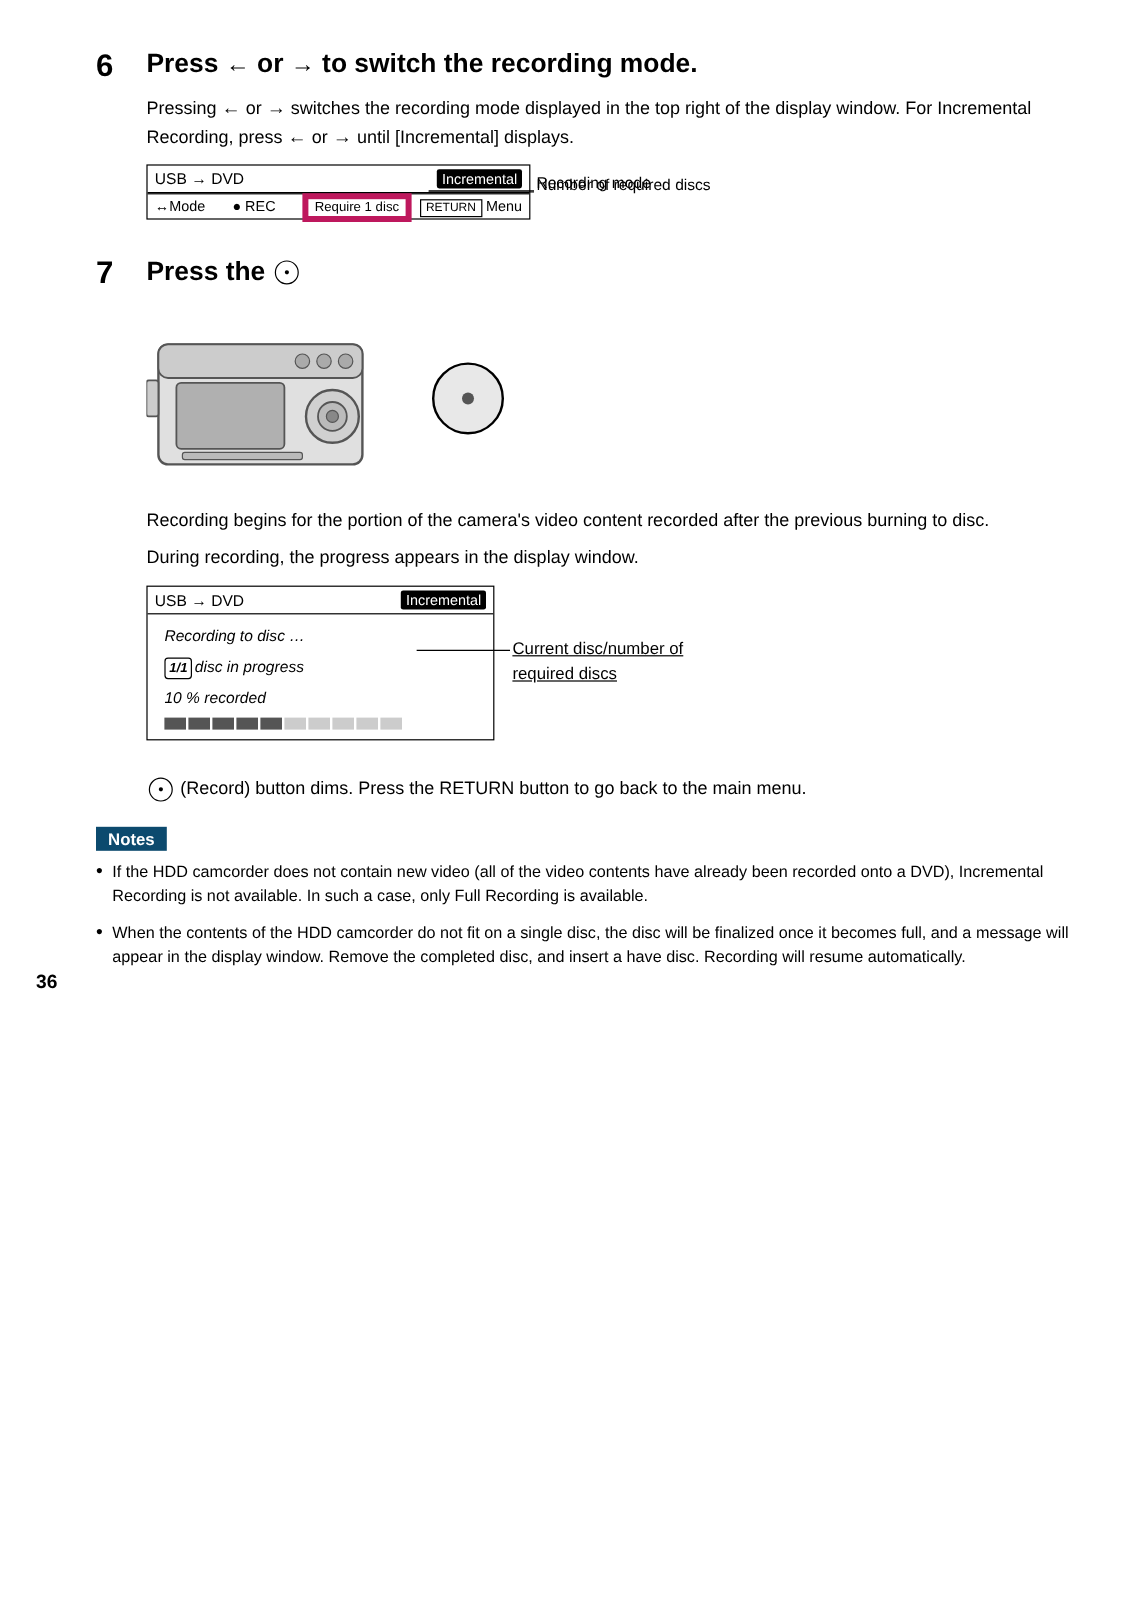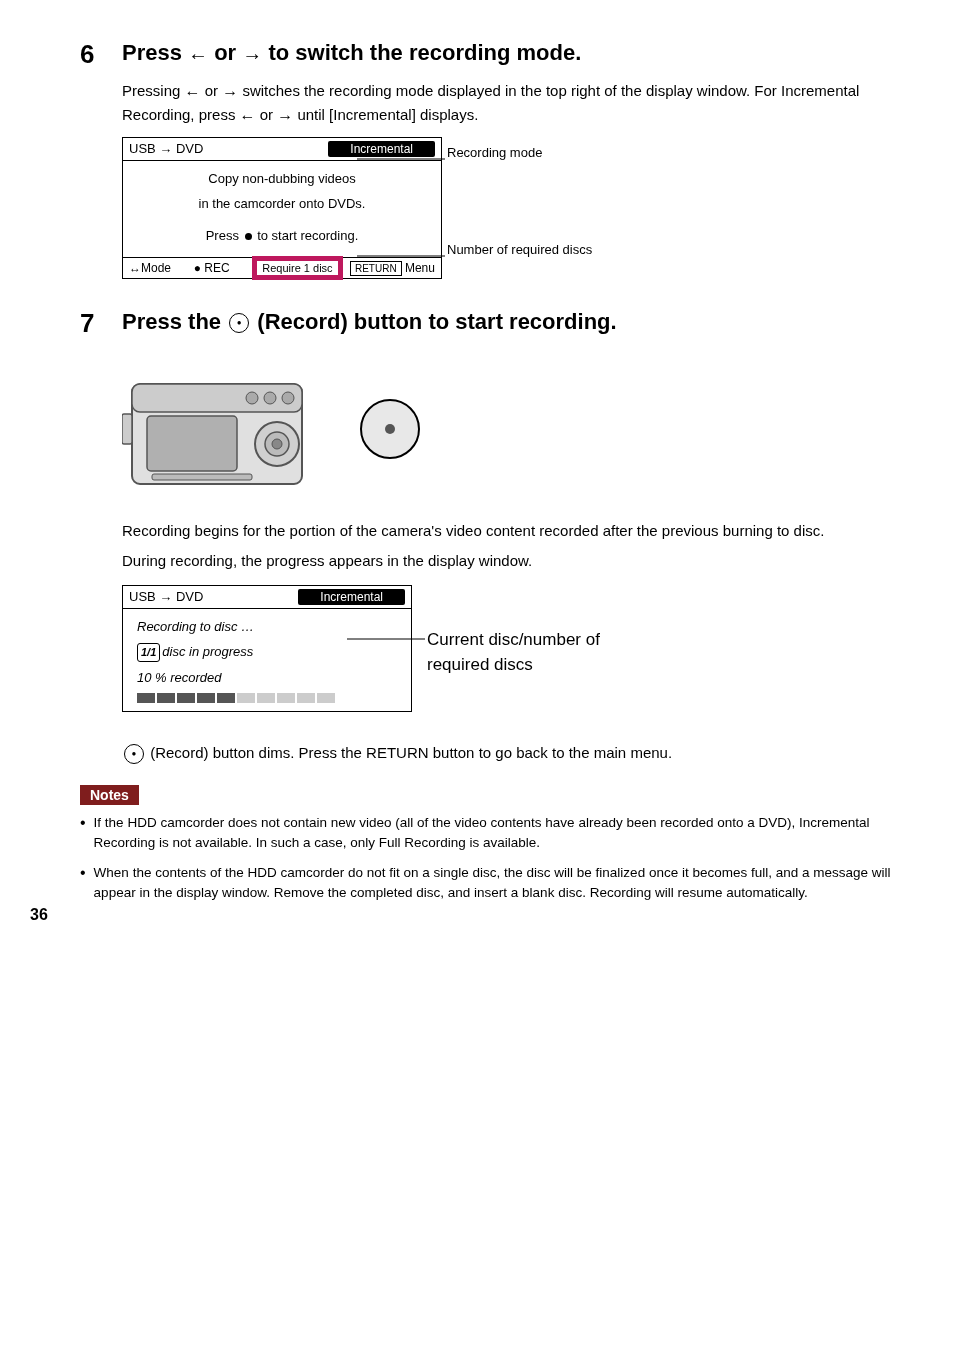--- a/index.html
+++ b/index.html
@@ -58,21 +58,21 @@
       border-bottom: 1px solid #000;
     }
     .dw-usb-dvd {
       font-size: 13px;
       font-weight: normal;
     }
     .dw-mode-badge {
       background: #000;
       color: #fff;
       font-size: 12px;
-      padding: 1px 22px;
+      padding: 1px 4px;
       border-radius: 2px;
     }
     .dw-body {
       padding: 8px 14px 6px 14px;
       text-align: center;
     }
     .dw-body p {
       margin-bottom: 6px;
       font-size: 13px;
       text-align: center;
@@ -166,21 +166,21 @@
       background: #555;
     }
     .progress-seg.empty {
       background: #ccc;
     }
     
     .notes-box {
       margin-top: 20px;
     }
     .notes-header {
-      background: #7f1d1d;
+      background: #0c4a6e;
       color: #fff;
       font-size: 14px;
       font-weight: bold;
       display: inline-block;
       padding: 2px 10px;
       margin-bottom: 8px;
     }
     .notes-list {
       list-style: none;
       padding-left: 0;
@@ -243,27 +243,20 @@
   <div class="step-body">
     <p>
       Pressing <span style="font-size:16px;">←</span> or <span style="font-size:16px;">→</span> switches the recording mode displayed in the top right of the display window. For Incremental Recording, press <span style="font-size:16px;">←</span> or <span style="font-size:16px;">→</span> until [Incremental] displays.
     </p>
 
     <div style="position:relative; margin-bottom: 30px;">
       <div class="display-window">
         <div class="dw-header">
           <span class="dw-usb-dvd">USB → DVD</span>
           <span class="dw-mode-badge">Incremental</span>
-        </div>
-        <div class="dw-body">
-          <p>Copy non-dubbing videos</p>
-          <p>in the camcorder onto DVDs.</p>
-          <p style="margin-top:12px;">
-            Press <span class="inline-dot"></span> <span>to start recording.</span>
-          </p>
         </div>
         <div class="dw-footer">
           <span>↔Mode</span>
           <span>● REC</span>
           <span>
             <span class="dw-require-badge">Require 1 disc</span>
             <span style="margin-left:4px;">
               <span class="dw-return-badge">RETURN</span>
               <span>Menu</span>
             </span>
@@ -286,21 +279,20 @@
     </div>
   </div>
 
   <div class="step-block">
     <div class="step-num">7</div>
     <div class="step-title">
       <span>Press the</span>
       <span class="inline-circle-icon">
         <span style="font-size:8px;">●</span>
       </span>
-      <span> <span>(Record) button to start recording.</span></span>
     </div>
   </div>
 
   <div class="step-body">
 
     <div class="device-container">
 
       <svg class="device-svg" viewBox="0 0 220 150">
 
         <rect x="10" y="30" width="170" height="100" rx="8" ry="8" fill="#e0e0e0" stroke="#555" stroke-width="2"></rect>
@@ -350,21 +342,21 @@
             <div class="progress-seg"></div>
             <div class="progress-seg empty"></div>
             <div class="progress-seg empty"></div>
             <div class="progress-seg empty"></div>
             <div class="progress-seg empty"></div>
             <div class="progress-seg empty"></div>
           </div>
         </div>
       </div>
 
-      <div style="position:absolute; top:42px; left:305px; font-size:17px; white-space:nowrap; line-height:1.5;">
+      <div style="position:absolute; top:42px; left:305px; font-size:14px; white-space:nowrap; line-height:1.5;text-decoration:underline;">
         <span>Current disc/number of</span><br>
         <span>required discs</span>
         <svg style="position:absolute; top:6px; left:-80px;" width="80" height="12">
           <line x1="0" y1="6" x2="78" y2="6" stroke="#000" stroke-width="1"></line>
         </svg>
       </div>
     </div>
 
     <p>
       <span class="inline-circle-icon">
@@ -374,19 +366,19 @@
     </p>
   </div>
 
   <div class="notes-box">
     <div class="notes-header">Notes</div>
     <ul class="notes-list">
       <li>
         <span>If the HDD camcorder does not contain new video (all of the video contents have already been recorded onto a DVD), Incremental Recording is not available. In such a case, only Full Recording is available.</span>
       </li>
       <li>
-        <span>When the contents of the HDD camcorder do not fit on a single disc, the disc will be finalized once it becomes full, and a message will appear in the display window. Remove the completed disc, and insert a blank disc. Recording will resume automatically.</span>
+        <span>When the contents of the HDD camcorder do not fit on a single disc, the disc will be finalized once it becomes full, and a message will appear in the display window. Remove the completed disc, and insert a have disc. Recording will resume automatically.</span>
       </li>
     </ul>
   </div>
 
   <div class="page-number">36</div>
 </div>
 
 </body></html>

